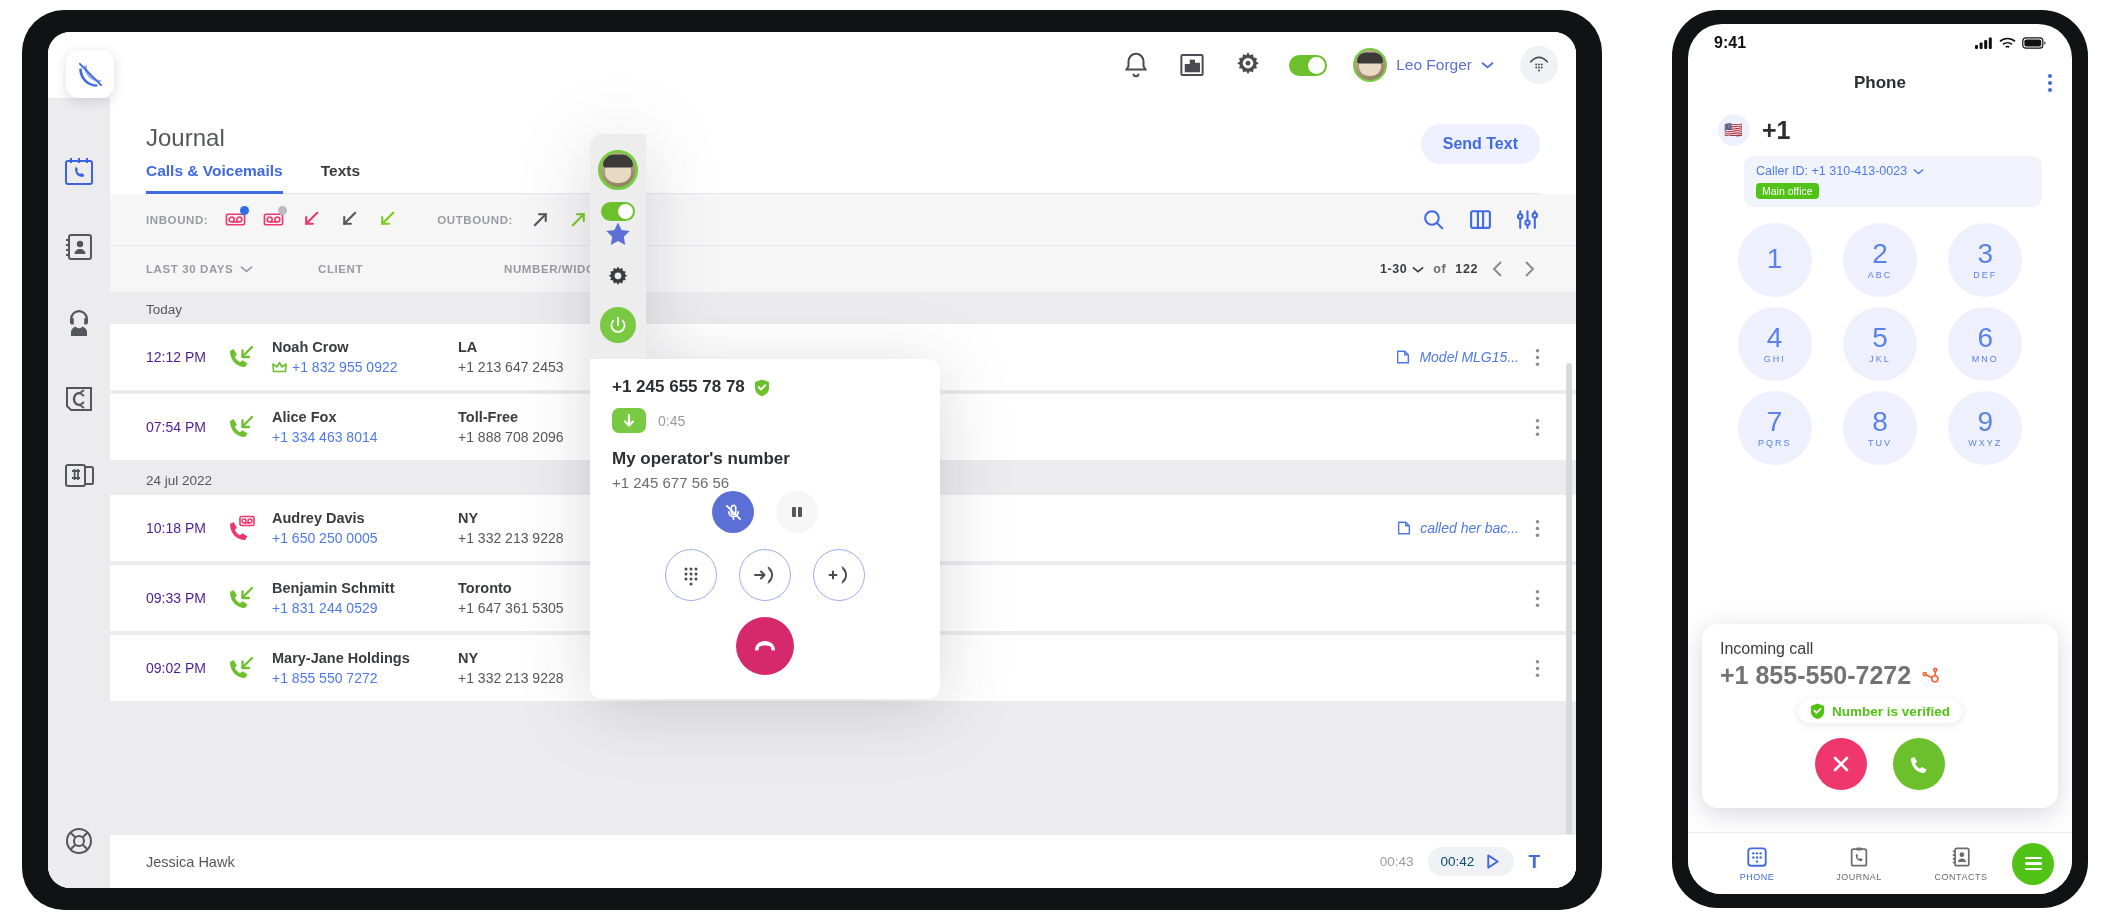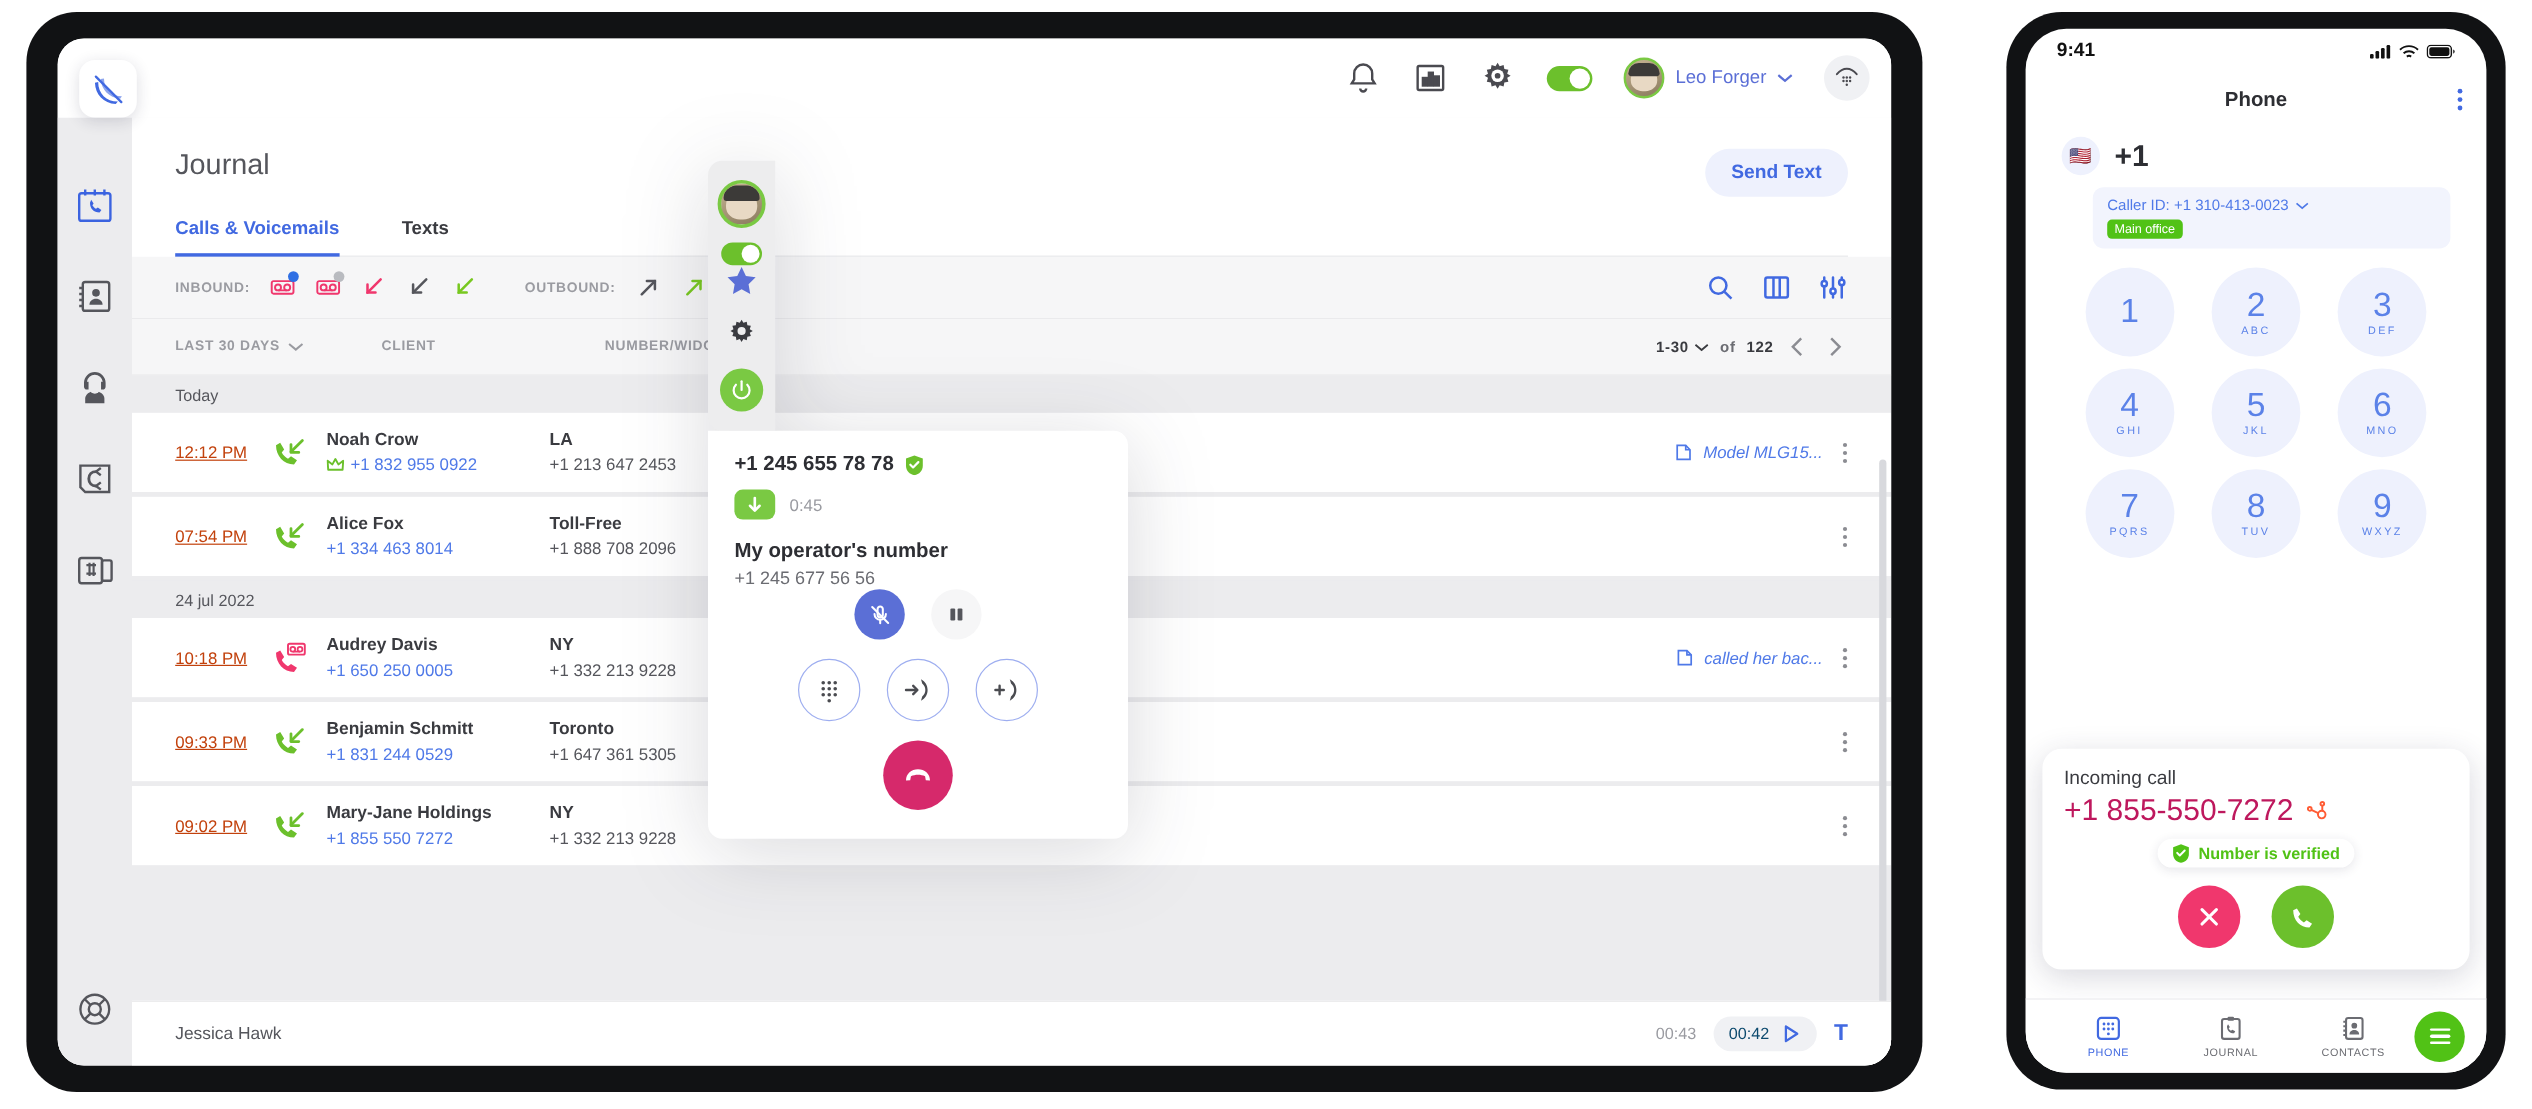--- a/index.html
+++ b/index.html
@@ -90,21 +90,21 @@
   .rail-item.active { color: #3b63e0; }
   .rail-item.help { margin-top: auto; margin-bottom: 30px; }
 
   .content {
     flex: 1; background: #fff; min-width: 0;
     display: flex; flex-direction: column; position: relative;
   }
 
   .page-head { padding: 26px 36px 0 36px; background: #fff; }
   .page-title { font-size: 24px; color: #55565c; font-weight: 400; }
-  .tabs { display: flex; gap: 52px; margin-top: 30px; border-bottom: 1px solid #e5e6e9; }
+  .tabs { display: flex; gap: 38px; margin-top: 10px; border-bottom: 1px solid #e5e6e9; }
   .tab {
     font-size: 15.5px; font-weight: bold; padding-bottom: 11px;
     color: #3a3b40; cursor: pointer; border-bottom: 3px solid transparent;
     margin-bottom: -1px;
   }
   .tab.active { color: #4169e1; border-bottom-color: #4169e1; }
 
   .filters {
     background: #f6f6f7; padding: 13px 36px;
     display: flex; align-items: center; gap: 17px;
@@ -134,21 +134,21 @@
   .pager { display: flex; align-items: center; gap: 9px; font-size: 12.5px; color: #6b6c72; text-align: right; }
   .pg-sel { display: flex; align-items: center; gap: 5px; color: #3a3b40; font-weight: bold; cursor: pointer; }
   .pg-btn { width: 22px; height: 22px; color: #8b8c92; cursor: pointer; }
 
   .rows { flex: 1; overflow: hidden; background: #ececee; position: relative; }
   .day-sep { padding: 9px 36px 7px 36px; font-size: 13.5px; color: #55565c; background: #ececee; }
   .row {
     background: #fff; margin: 0 0 4px 0; padding: 14px 36px;
     display: flex; align-items: center; min-height: 66px;
   }
-  .r-time { width: 80px; flex: 0 0 80px; font-size: 14px; color: #c2410c; text-decoration: underline; }
+  .r-time { width: 80px; flex: 0 0 80px; font-size: 14px; color: #4c1d95; }
   .r-icon { width: 46px; flex: 0 0 46px; display: flex; align-items: center; }
   .r-client { width: 186px; flex: 0 0 186px; }
   .r-name { font-size: 14.5px; font-weight: bold; color: #3a3b40; }
   .r-num { font-size: 14px; color: #4f79e8; margin-top: 4px; display: flex; align-items: center; gap: 5px; }
   .r-widget { width: 250px; flex: 0 0 250px; }
   .w-name { font-size: 14.5px; font-weight: bold; color: #3a3b40; }
   .w-num { font-size: 14px; color: #55565c; margin-top: 4px; }
   .r-tail { flex: 1; display: flex; align-items: center; justify-content: flex-end; gap: 16px; font-style: italic; }
   .note-chip { display: flex; align-items: center; gap: 8px; font-size: 14px; color: #4f79e8; }
   .kebab { width: 5px; height: 23px; color: #8b8c92; cursor: pointer; }
@@ -293,21 +293,21 @@
   .ph-key .d { font-size: 28px; color: #5b82e8; line-height: 1; font-weight: 300; }
   .ph-key .l { font-size: 9px; color: #5b82e8; letter-spacing: 2px; margin-top: 2px; }
 
   .ph-incoming {
     position: absolute; left: 14px; right: 14px; bottom: 86px;
     background: #fff; border-radius: 16px; padding: 16px 18px 18px 18px;
     box-shadow: 0 6px 26px rgba(40,40,70,.18);
     z-index: 20;
   }
   .ph-inc-label { font-size: 16px; color: #3a3b40; }
-  .ph-inc-num { font-size: 25px; font-weight: normal; color: #be185d; display: flex; align-items: center; gap: 10px; margin-top: 3px; }
+  .ph-inc-num { font-size: 25px; font-weight: bold; color: #737373; display: flex; align-items: center; gap: 10px; margin-top: 3px; }
   .ph-verified {
     margin: 9px auto 0 auto; width: fit-content; background: #fff;
     border-radius: 16px; padding: 4px 12px; display: flex; align-items: center; gap: 7px;
     box-shadow: 0 2px 9px rgba(40,40,70,.12);
     font-size: 13.5px; color: #51c216; font-weight: bold;
   }
   .ph-inc-btns { display: flex; justify-content: center; gap: 26px; margin-top: 15px; }
   .ph-decline, .ph-accept {
     width: 52px; height: 52px; border-radius: 50%;
     display: flex; align-items: center; justify-content: center; cursor: pointer;

